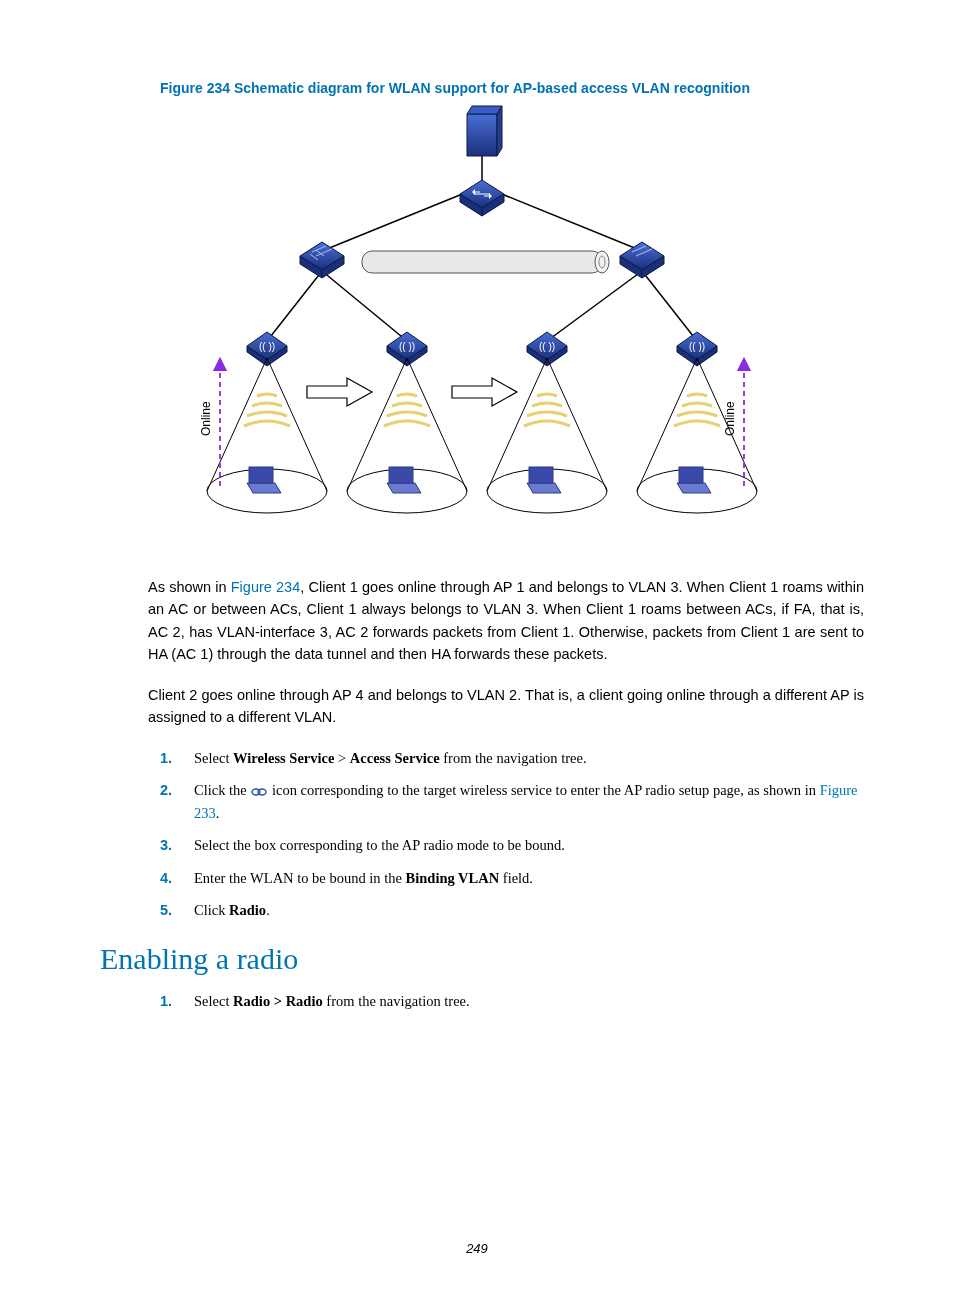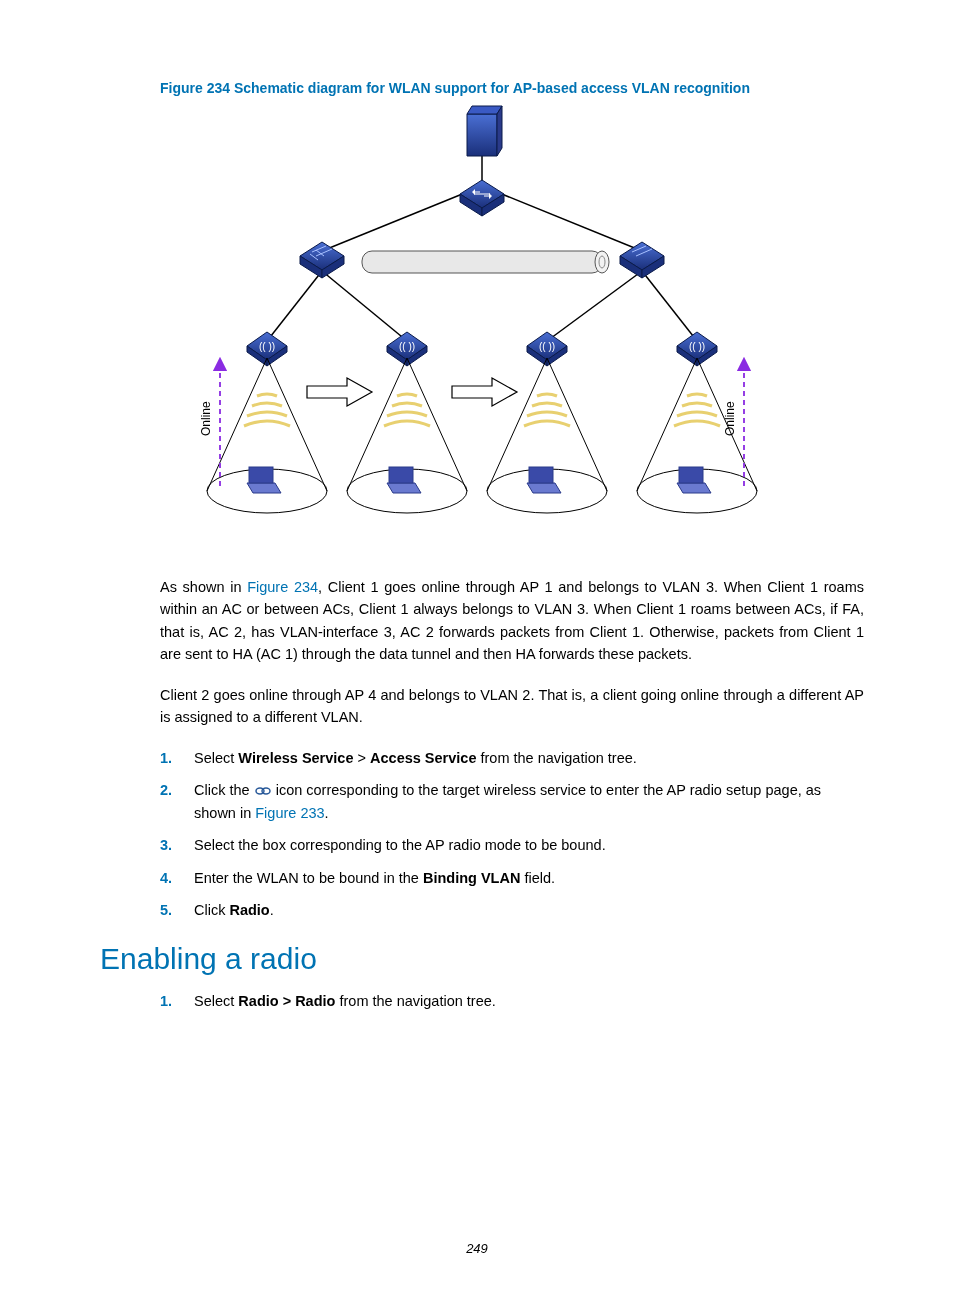--- a/index.html
+++ b/index.html
@@ -22,47 +22,48 @@
     width: 620px;
     height: 440px;
     margin: 0 auto 40px auto;
     position: relative;
   }
   .body-text {
     font-size: 14.5px;
     line-height: 1.55;
     text-align: justify;
     margin-bottom: 18px;
-    margin-left: 60px;
+    margin-left: 48px;
   }
   .link { color: #0073b3; }
   ol.steps {
     list-style: none;
     margin-left: 60px;
     font-size: 14.5px;
   }
   ol.steps li {
     display: flex;
     margin-bottom: 10px;
     line-height: 1.55;
   }
   ol.steps .num {
     color: #0073b3;
     font-weight: bold;
     width: 34px;
     flex-shrink: 0;
   }
-  ol.steps .content { flex: 1; }
+  ol.steps .content { flex: 1; font-family: Liberation Serif, serif; }
   h2.section-heading {
     color: #0073b3;
     font-weight: normal;
     font-size: 30px;
     margin-top: 20px;
     margin-bottom: 14px;
     margin-left: 0;
+    font-family: Liberation Serif, serif;
   }
   b { font-weight: bold; }
   .page-num {
     position: absolute;
     bottom: 40px;
     left: 0;
     width: 100%;
     text-align: center;
     font-size: 13px;
     font-style: italic;

